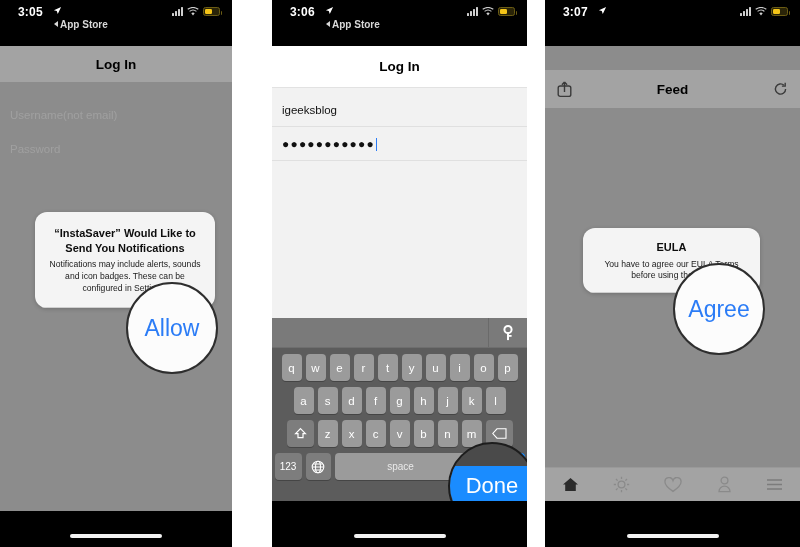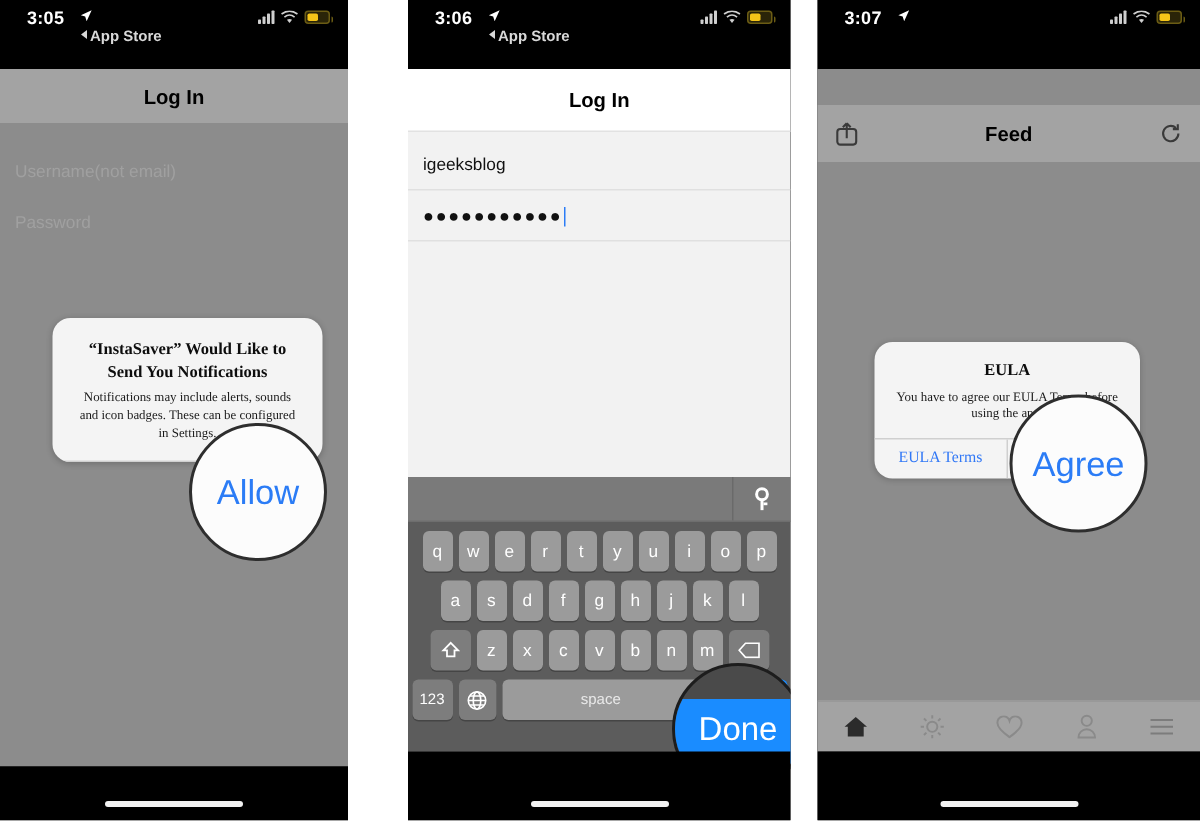--- a/index.html
+++ b/index.html
@@ -72,21 +72,20 @@
     display: flex; align-items: center; padding-left: 10px;
     font-size: 11.5px;
   }
   .ph-dim { color: #a0a0a0; }
 
   
   .alert {
     position: absolute; background: #f4f4f4; border-radius: 12px;
     box-shadow: 0 1px 4px rgba(0,0,0,.20); overflow: hidden;
     text-align: center;
-    font-family: Liberation Serif, serif;
   }
   .alert .a-title { font-size: 11px; font-weight: bold; color: #0d0d0d; line-height: 1.32; }
   .alert .a-msg   { font-size: 8.6px; color: #1a1a1a; line-height: 1.38; margin-top: 4px; }
   .alert .a-divider { height: 1px; background: #cfcfcf; }
   .alert .a-actions { display: flex; }
   .alert .a-btn {
     flex: 1; text-align: center; color: #3178f6;
     font-size: 10.5px; padding: 7px 0 8px;
   }
   .alert .a-vdiv { width: 1px; background: #cfcfcf; }
@@ -367,25 +366,20 @@
           </svg>
         </span>
       </div>
 
       <div class="alert" style="left:38px; top:182px; width:177px;">
         <div style="padding:12px 12px 10px;">
           <div class="a-title">EULA</div>
           <div class="a-msg">You have to agree our EULA Terms before using the app.</div>
         </div>
         <div class="a-divider"></div>
-        <div class="a-actions">
-          <div class="a-btn">EULA Terms</div>
-          <div class="a-vdiv"></div>
-          <div class="a-btn">Agree</div>
-        </div>
       </div>
 
       <div class="tabbar" style="bottom:0;">
         <span>
           <svg width="17" height="15" viewBox="0 0 17 15">
               <path d="M8.5 1 L16 7.5 H13.8 V14 H3.2 V7.5 H1 Z" fill="#2b2b2b"></path>
             </svg>
         </span>
         <span>
           <svg width="17" height="17" viewBox="0 0 17 17">

